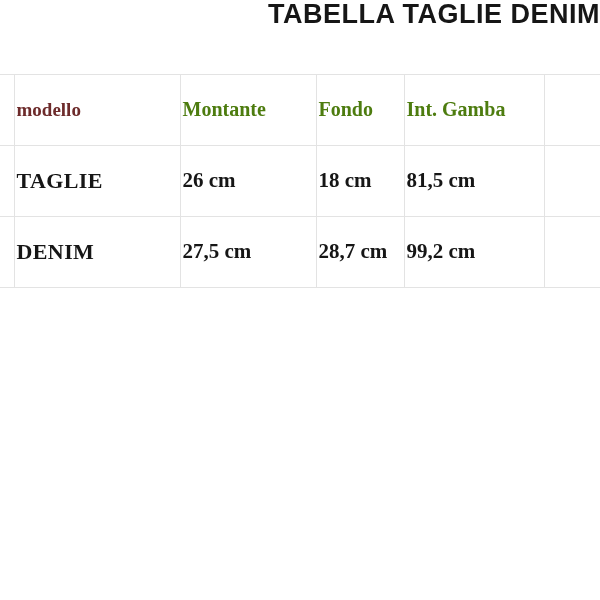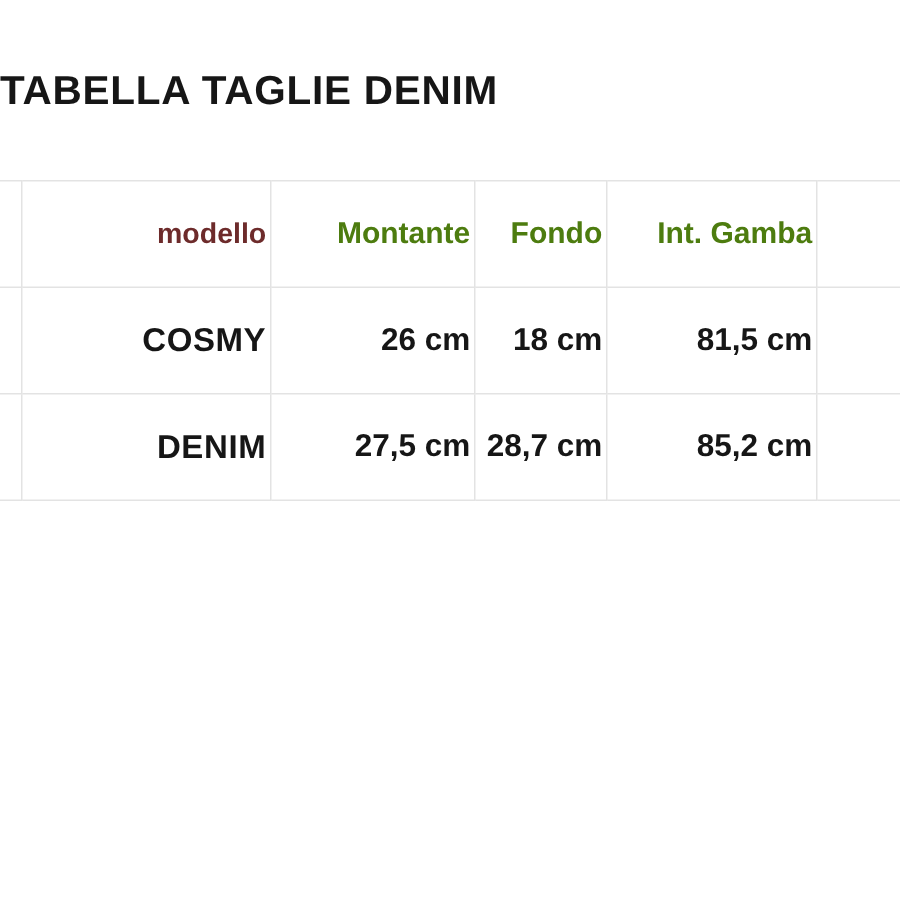--- a/index.html
+++ b/index.html
@@ -14,22 +14,21 @@
     color: #161616;
     overflow: hidden;
   }
   .page {
     position: relative;
     width: 600px;
     height: 600px;
     box-sizing: border-box;
   }
   .title-block {
-    text-align: left;
-    padding-top: 46px;
+    text-align: right;
   }
   .title {
     font-size: 27px;
     font-weight: bold;
     letter-spacing: 0.5px;
     line-height: 1.1;
     margin: 0;
   }
   .subtitle {
     font-size: 24px;
@@ -46,25 +45,26 @@
     width: 600px;
     border-collapse: collapse;
     table-layout: fixed;
   }
   table.size-table td {
     border-top: 1px solid #e3e3e3;
     border-bottom: 1px solid #e3e3e3;
     border-left: 1px solid #e3e3e3;
     border-right: 1px solid #e3e3e3;
     height: 70px;
-    text-align: right;
+    text-align: left;
     vertical-align: middle;
     font-weight: bold;
     font-size: 21px;
     padding: 0 2px;
+    font-family: Liberation Serif, serif;
   }
   
   table.size-table td.edge {
     border-left: none;
     border-right: 1px solid #e3e3e3;
   }
   table.size-table td.edge-right {
     border-right: none;
     border-left: 1px solid #e3e3e3;
   }
@@ -121,21 +121,21 @@
           </td>
           <td>
             <span class="hdr">Int. Gamba</span>
           </td>
           <td class="edge-right"></td>
         </tr>
 
         <tr>
           <td class="edge"></td>
           <td>
-            <span class="model-name">COSMY</span>
+            <span class="model-name">TAGLIE</span>
           </td>
           <td>
             <span class="val">26 cm</span>
           </td>
           <td>
             <span class="val">18 cm</span>
           </td>
           <td>
             <span class="val">81,5 cm</span>
           </td>
@@ -147,21 +147,21 @@
           <td>
             <span class="model-name">DENIM</span>
           </td>
           <td>
             <span class="val">27,5 cm</span>
           </td>
           <td>
             <span class="val">28,7 cm</span>
           </td>
           <td>
-            <span class="val">85,2 cm</span>
+            <span class="val">99,2 cm</span>
           </td>
           <td class="edge-right"></td>
         </tr>
 
       </tbody>
     </table>
   </div>
 
 </div>
 

